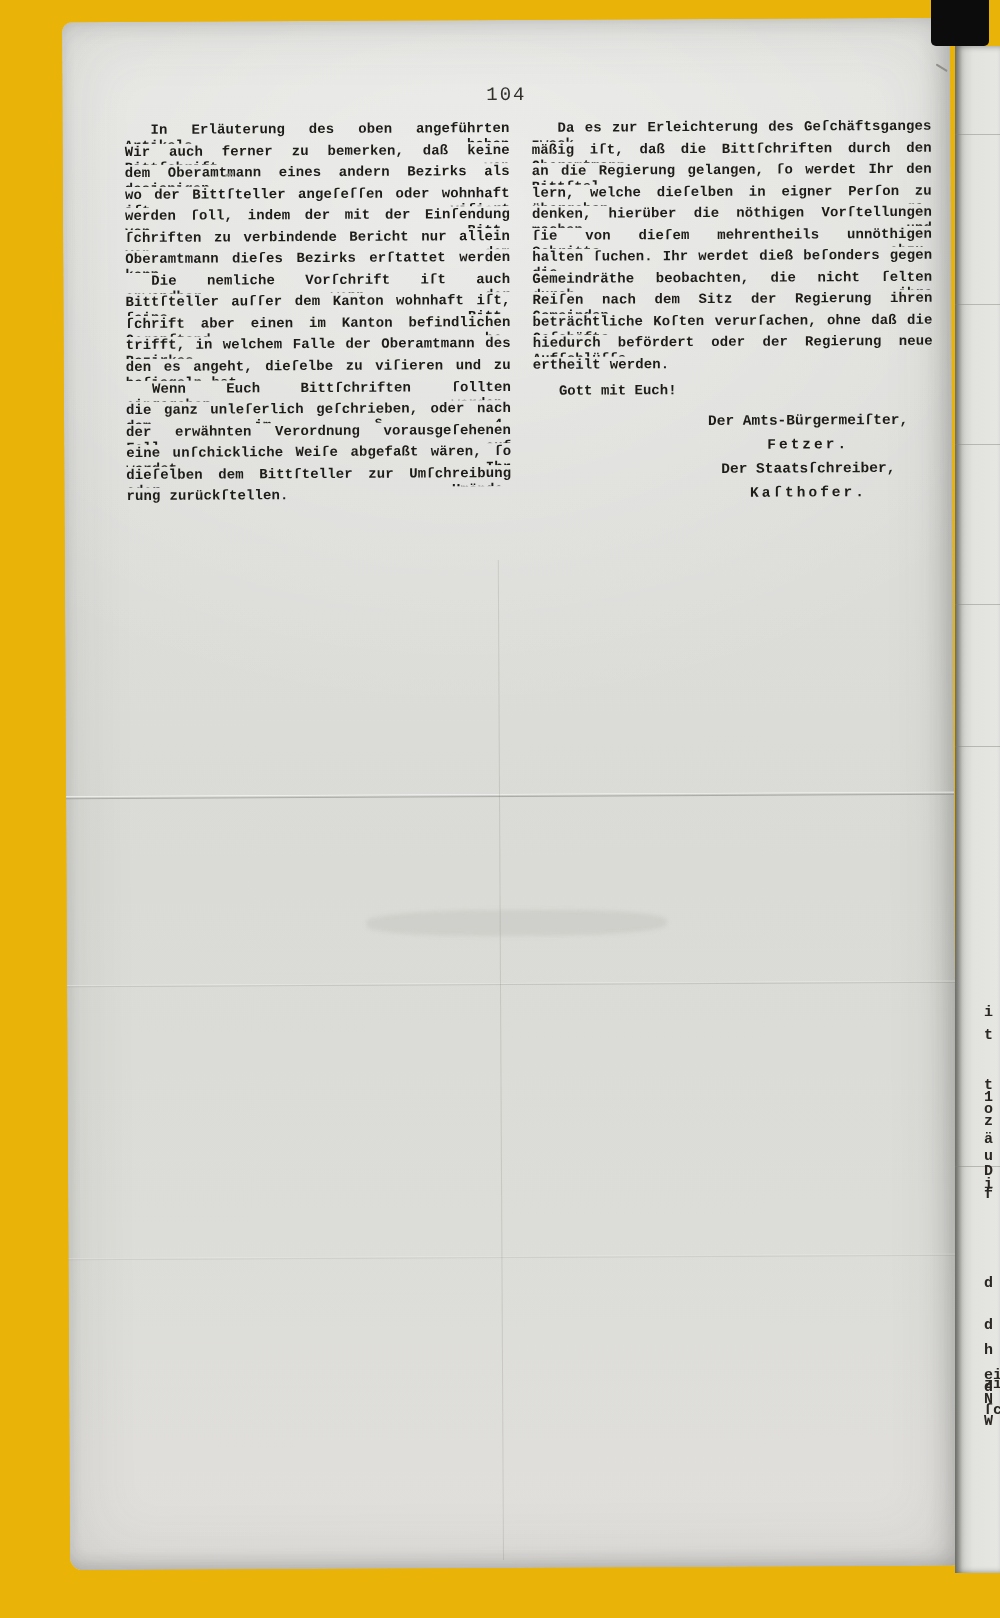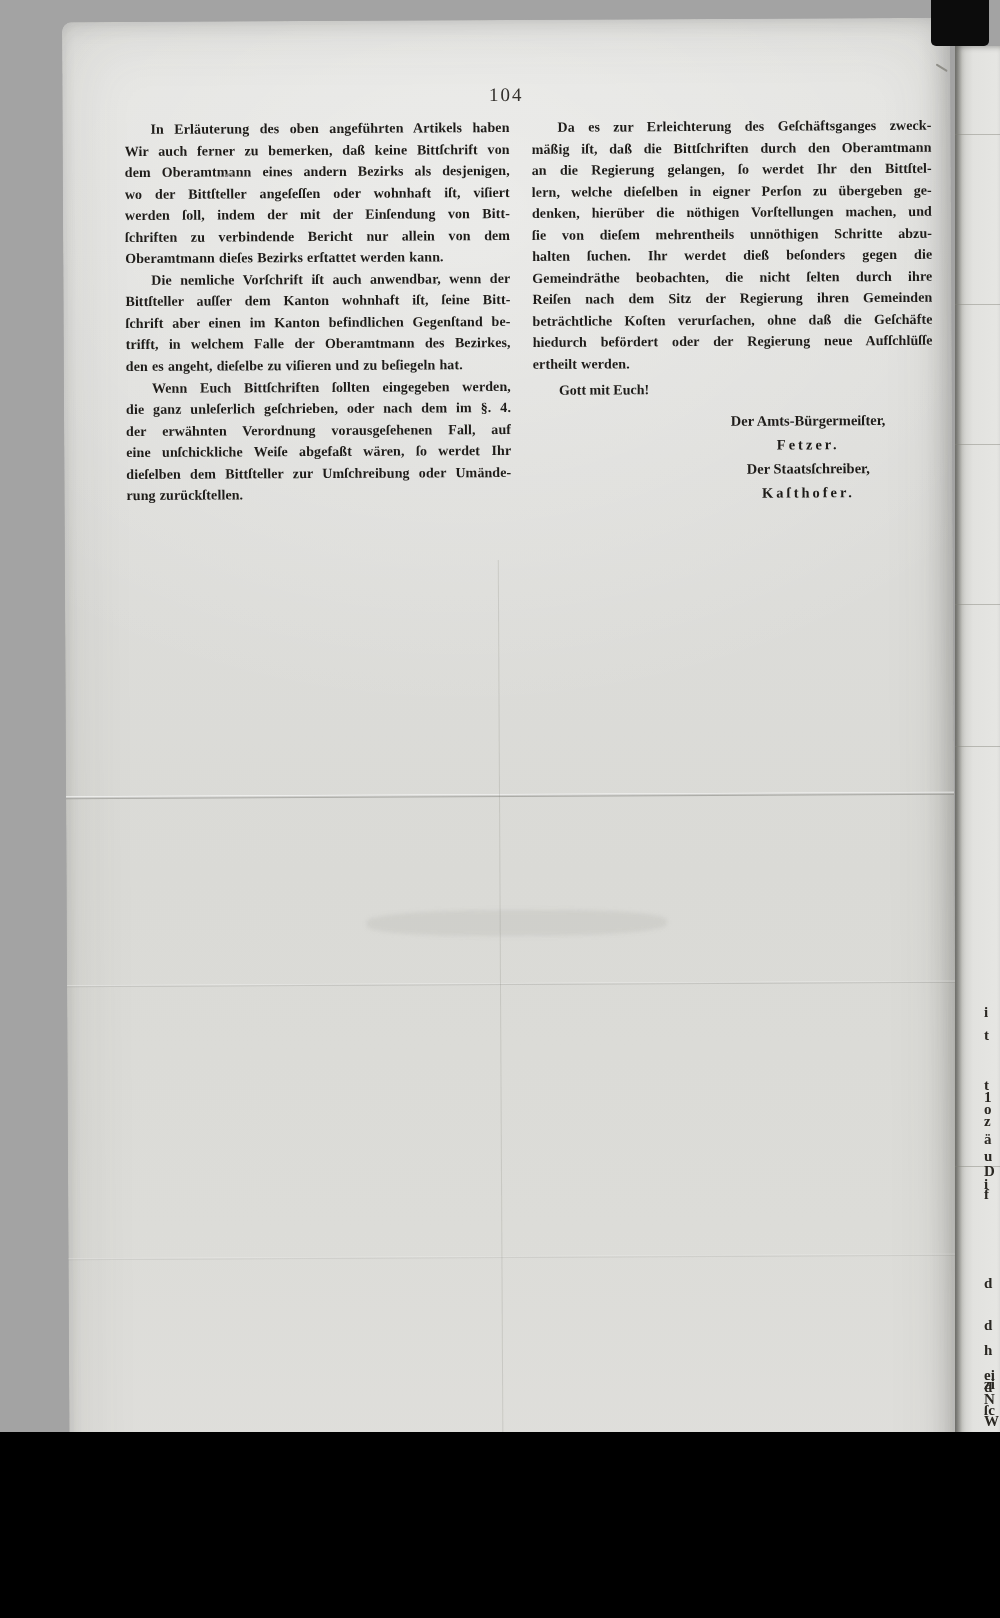--- a/index.html
+++ b/index.html
@@ -1,19 +1,19 @@
 <!DOCTYPE html>
 <html><head>
 <meta charset="utf-8">
 <style>
   html,body{margin:0;padding:0;background:#000;}
   .stage{
-    position:relative;width:1000px;height:1432px;overflow:hidden;
-    background:#a3a3a3;
-    font-family:Liberation Serif, serif;
+    position:relative;width:1000px;height:1618px;overflow:hidden;
+    background:#eab308;
+    font-family:Liberation Mono, monospace;
   }
   
   .paper{
     position:absolute;left:66px;top:20px;width:888px;height:1548px;
     border-radius:10px 6px 6px 13px;
     transform:rotate(-0.3deg);
     background:
       radial-gradient(ellipse 130% 55% at 45% 12%, rgba(255,255,255,0.35), rgba(255,255,255,0) 60%),
       linear-gradient(180deg,#e3e3e0 0%,#ddddda 28%,#dadad6 55%,#dcdcd8 78%,#e0dfdc 100%);
     box-shadow:

